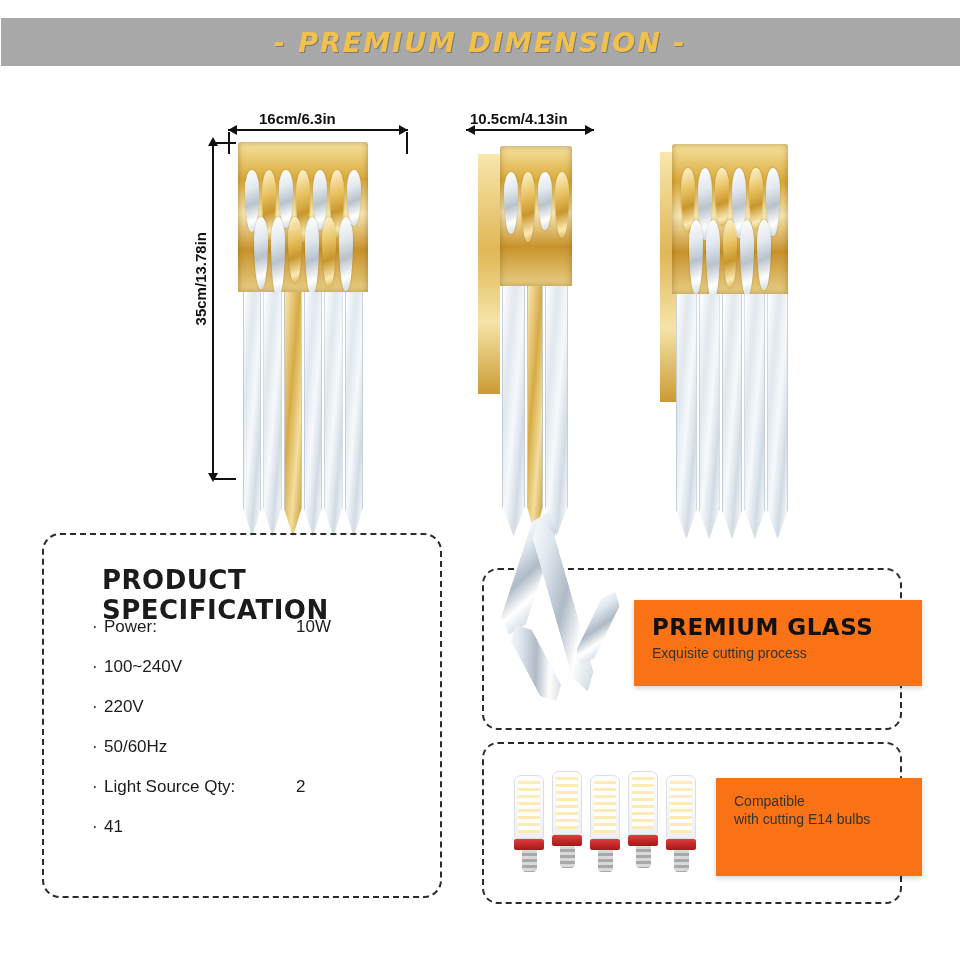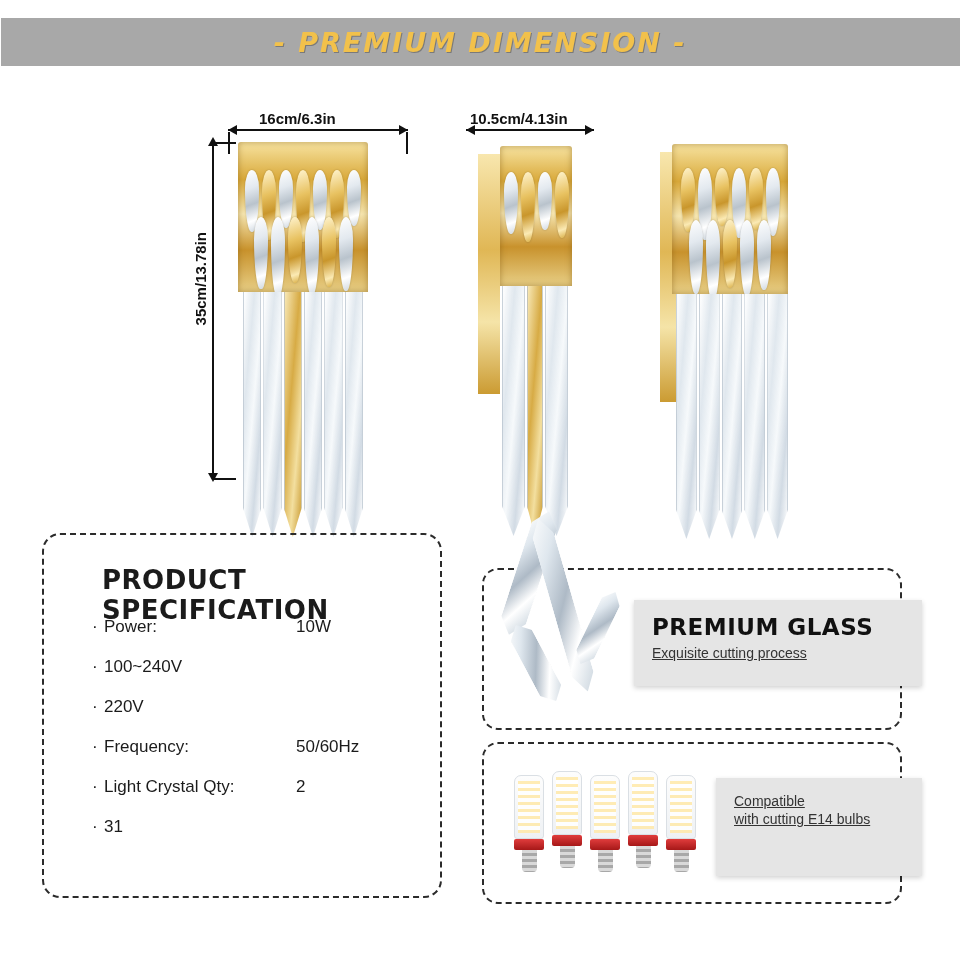--- a/index.html
+++ b/index.html
@@ -165,42 +165,41 @@
     position: absolute;
     border: 2px dashed #2b2b2b;
     border-radius: 16px;
     box-sizing: border-box;
   }
   .feature-glass { left: 482px; top: 568px; width: 420px; height: 162px; }
   .feature-bulbs { left: 482px; top: 742px; width: 420px; height: 162px; }
 
   .feature-card {
     position: absolute;
-    background: #e5e5e5;
+    background: #f97316;
     box-shadow: 0 2px 5px rgba(0,0,0,.18);
     box-sizing: border-box;
     padding: 14px 18px;
   }
   .feature-card.glass-card { left: 634px; top: 600px; width: 288px; height: 86px; }
   .feature-card.bulb-card  { left: 716px; top: 778px; width: 206px; height: 98px; }
 
   .feature-head {
     font-family: "DejaVu Sans", sans-serif;
     font-weight: bold;
     font-size: 23px;
     letter-spacing: .5px;
     color: #111;
     margin-bottom: 4px;
   }
   .feature-head.small { font-size: 20px; }
   .feature-sub {
     font-size: 14px;
     color: #333;
     line-height: 18px;
-    text-decoration: underline;
   }
 
   
   .glass-shard {
     position: absolute;
     background: linear-gradient(120deg,#ffffff 0%,#dfe7ee 25%,#aebac6 50%,#ffffff 72%,#c4d0da 100%);
     box-shadow: 0 1px 3px rgba(0,0,0,.22);
   }
 
   
@@ -359,33 +358,32 @@
       <span class="spec-value">100~240V</span>
     </div>
 
     <div class="spec-row">
       <span class="spec-bullet">·</span>
       <span class="spec-value">220V</span>
     </div>
 
     <div class="spec-row">
       <span class="spec-bullet">·</span>
-      <span class="spec-label">Frequency:</span>
       <span class="spec-value">50/60Hz</span>
     </div>
 
     <div class="spec-row">
       <span class="spec-bullet">·</span>
-      <span class="spec-label">Light Crystal Qty:</span>
+      <span class="spec-label">Light Source Qty:</span>
       <span class="spec-value">2</span>
     </div>
 
     <div class="spec-row">
       <span class="spec-bullet">·</span>
-      <span class="spec-value">31</span>
+      <span class="spec-value">41</span>
     </div>
   </div>
 </div>
 
 <div class="feature-box feature-glass"></div>
 
 <div class="glass-shard" style="left:516px; top:508px; width:26px; height:130px; transform:rotate(18deg); clip-path:polygon(50% 0,100% 12%,100% 88%,50% 100%,0 88%,0 12%);"></div>
 <div class="glass-shard" style="left:552px; top:515px; width:22px; height:180px; transform:rotate(-16deg); clip-path:polygon(50% 0,100% 10%,100% 90%,50% 100%,0 90%,0 10%);"></div>
 <div class="glass-shard" style="left:588px; top:588px; width:20px; height:80px; transform:rotate(26deg); clip-path:polygon(50% 0,100% 14%,100% 86%,50% 100%,0 86%,0 14%);"></div>
 <div class="glass-shard" style="left:524px; top:620px; width:24px; height:86px; transform:rotate(-28deg); clip-path:polygon(50% 0,100% 14%,100% 86%,50% 100%,0 86%,0 14%);"></div>

